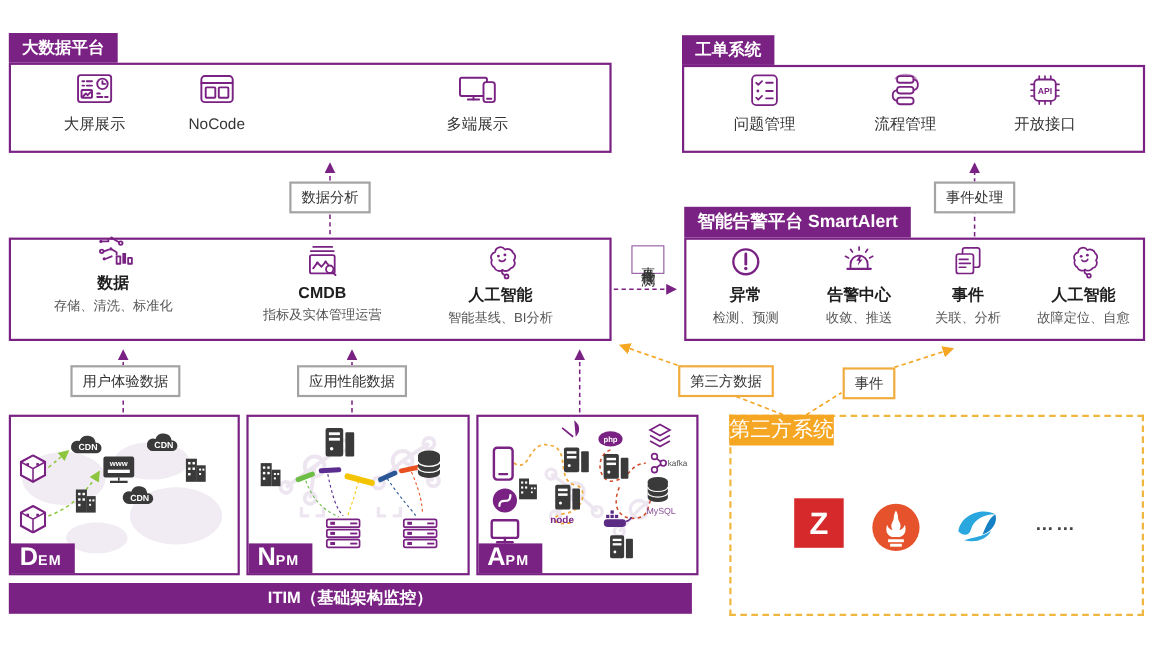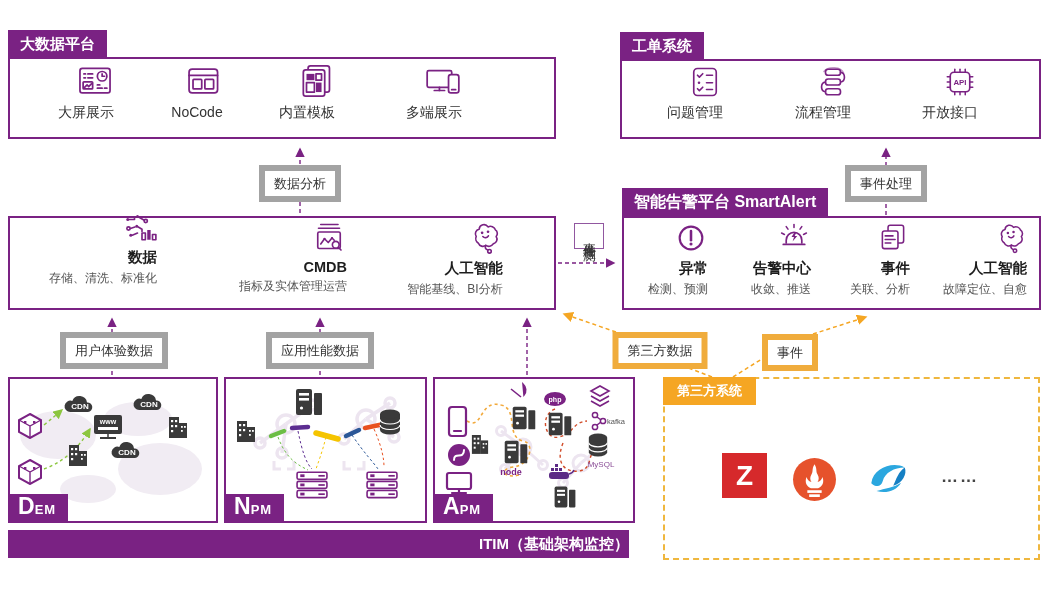--- a/index.html
+++ b/index.html
@@ -2,39 +2,39 @@
 <html><head>
 <meta charset="utf-8">
 <style>
   *{box-sizing:border-box;margin:0;padding:0}
   body{background:#fff}
   .stage{position:relative;width:1051px;height:592px;background:#fff;
          font-family:"Liberation Sans","DejaVu Sans",sans-serif;overflow:hidden}
   .tab{position:absolute;z-index:6;background:#7A2283;color:#fff;font-weight:bold;
        font-size:15px;height:27px;line-height:27px;padding:0 12px;white-space:nowrap}
   .box{position:absolute;z-index:2;background:#fff;border:2px solid #7A2283}
-  .item{position:absolute;z-index:3;display:flex;flex-direction:column;align-items:flex-end;
+  .item{position:absolute;z-index:3;display:flex;flex-direction:column;align-items:center;
         transform:translateX(-50%);white-space:nowrap}
   .item .lab{font-size:14px;color:#333;margin-top:4px}
   .item .lab.b{font-weight:bold;color:#1d1d1d;font-size:14.5px}
   .item .sub{font-size:12px;color:#555;margin-top:3px}
-  .lbl{position:absolute;z-index:6;background:#fff;border:6px solid #a3a3a3;color:#333;
+  .lbl{position:absolute;z-index:6;background:#fff;border:2px solid #a3a3a3;color:#333;
        font-size:13px;line-height:1;padding:6px 9px;white-space:nowrap;transform:translateX(-50%)}
   .lbl.or{border-color:#F0AC3C}
   .vlbl{position:absolute;z-index:6;background:#fff;border:1px solid #9157A0;color:#333;
         font-size:13px;writing-mode:vertical-rl;padding:8px 5px;letter-spacing:2px}
   .cornertab{position:absolute;left:0;bottom:0;background:#7A2283;color:#fff;
              padding:1px 12px 3px 8px;z-index:5;line-height:1}
   .cornertab .big{font-size:23px;font-weight:bold}
   .cornertab .small{font-size:13px;font-weight:bold;letter-spacing:1px}
   .bar{position:absolute;background:#7A2283;color:#fff;font-weight:bold;font-size:15px;
-       text-align:right;line-height:28px;z-index:2}
+       text-align:center;line-height:28px;z-index:2}
   .tp-box{position:absolute;border:2px dashed #EFB73E;background:#fff;z-index:2}
-  .tp-tab{position:absolute;z-index:6;background:#F5A623;color:#fff;font-weight:bold;
-          font-size:13px;height:28px;line-height:28px;padding:0 14px}
+  .tp-tab{position:absolute;z-index:6;background:#F5A623;color:#fff;font-weight:normal;
+          font-size:19px;height:28px;line-height:28px;padding:0 0}
   .overlay{position:absolute;inset:0;z-index:4;pointer-events:none}
   .boxsvg{position:absolute;left:0;top:0}
   .logo-z{position:absolute;width:45px;height:45px;background:#D6292B;color:#fff;display:flex;
           align-items:center;justify-content:center;font-weight:bold;font-size:28px;z-index:3}
   .logo{position:absolute;z-index:3}
   .dots{position:absolute;font-size:17px;font-weight:bold;color:#444;letter-spacing:2px;z-index:3}
   .ic{stroke:#7A2283;fill:none;stroke-width:2.2;stroke-linecap:round;stroke-linejoin:round}
   .icf{fill:#7A2283;stroke:none}
   svg text{font-family:"Liberation Sans","DejaVu Sans",sans-serif}
 </style>
@@ -146,31 +146,20 @@
   </div>
   <div class="item" style="left:197px;top:62px">
     <svg width="38" height="38" viewBox="0 0 48 48" class="ic">
       <rect x="6" y="9" width="36" height="30" rx="4"></rect>
       <line x1="6" y1="17" x2="42" y2="17"></line>
       <rect x="11" y="22" width="11" height="12" rx="1"></rect>
       <rect x="26" y="22" width="11" height="12" rx="1"></rect>
     </svg>
     <span class="lab">NoCode</span>
   </div>
-  <div class="item" style="left:307px;top:62px">
-    <svg width="38" height="38" viewBox="0 0 48 48" class="ic">
-      <rect x="14" y="5" width="27" height="33" rx="3"></rect>
-      <rect x="8" y="10" width="27" height="33" rx="3" fill="#fff"></rect>
-      <rect x="12" y="15" width="10" height="8" class="icf"></rect>
-      <rect x="24" y="15" width="7" height="8"></rect>
-      <rect x="12" y="26" width="10" height="12"></rect>
-      <rect x="24" y="26" width="7" height="12" class="icf"></rect>
-    </svg>
-    <span class="lab">内置模板</span>
-  </div>
   <div class="item" style="left:434px;top:62px">
     <svg width="38" height="38" viewBox="0 0 48 48" class="ic">
       <rect x="4" y="11" width="31" height="21" rx="2"></rect>
       <line x1="19.5" y1="32" x2="19.5" y2="36"></line>
         <line x1="13" y1="36" x2="26" y2="36"></line>
       <rect x="31" y="16" width="13" height="23" rx="3" fill="#fff"></rect>
       <line x1="35" y1="35" x2="40" y2="35"></line>
     </svg>
     <span class="lab">多端展示</span>
   </div>

